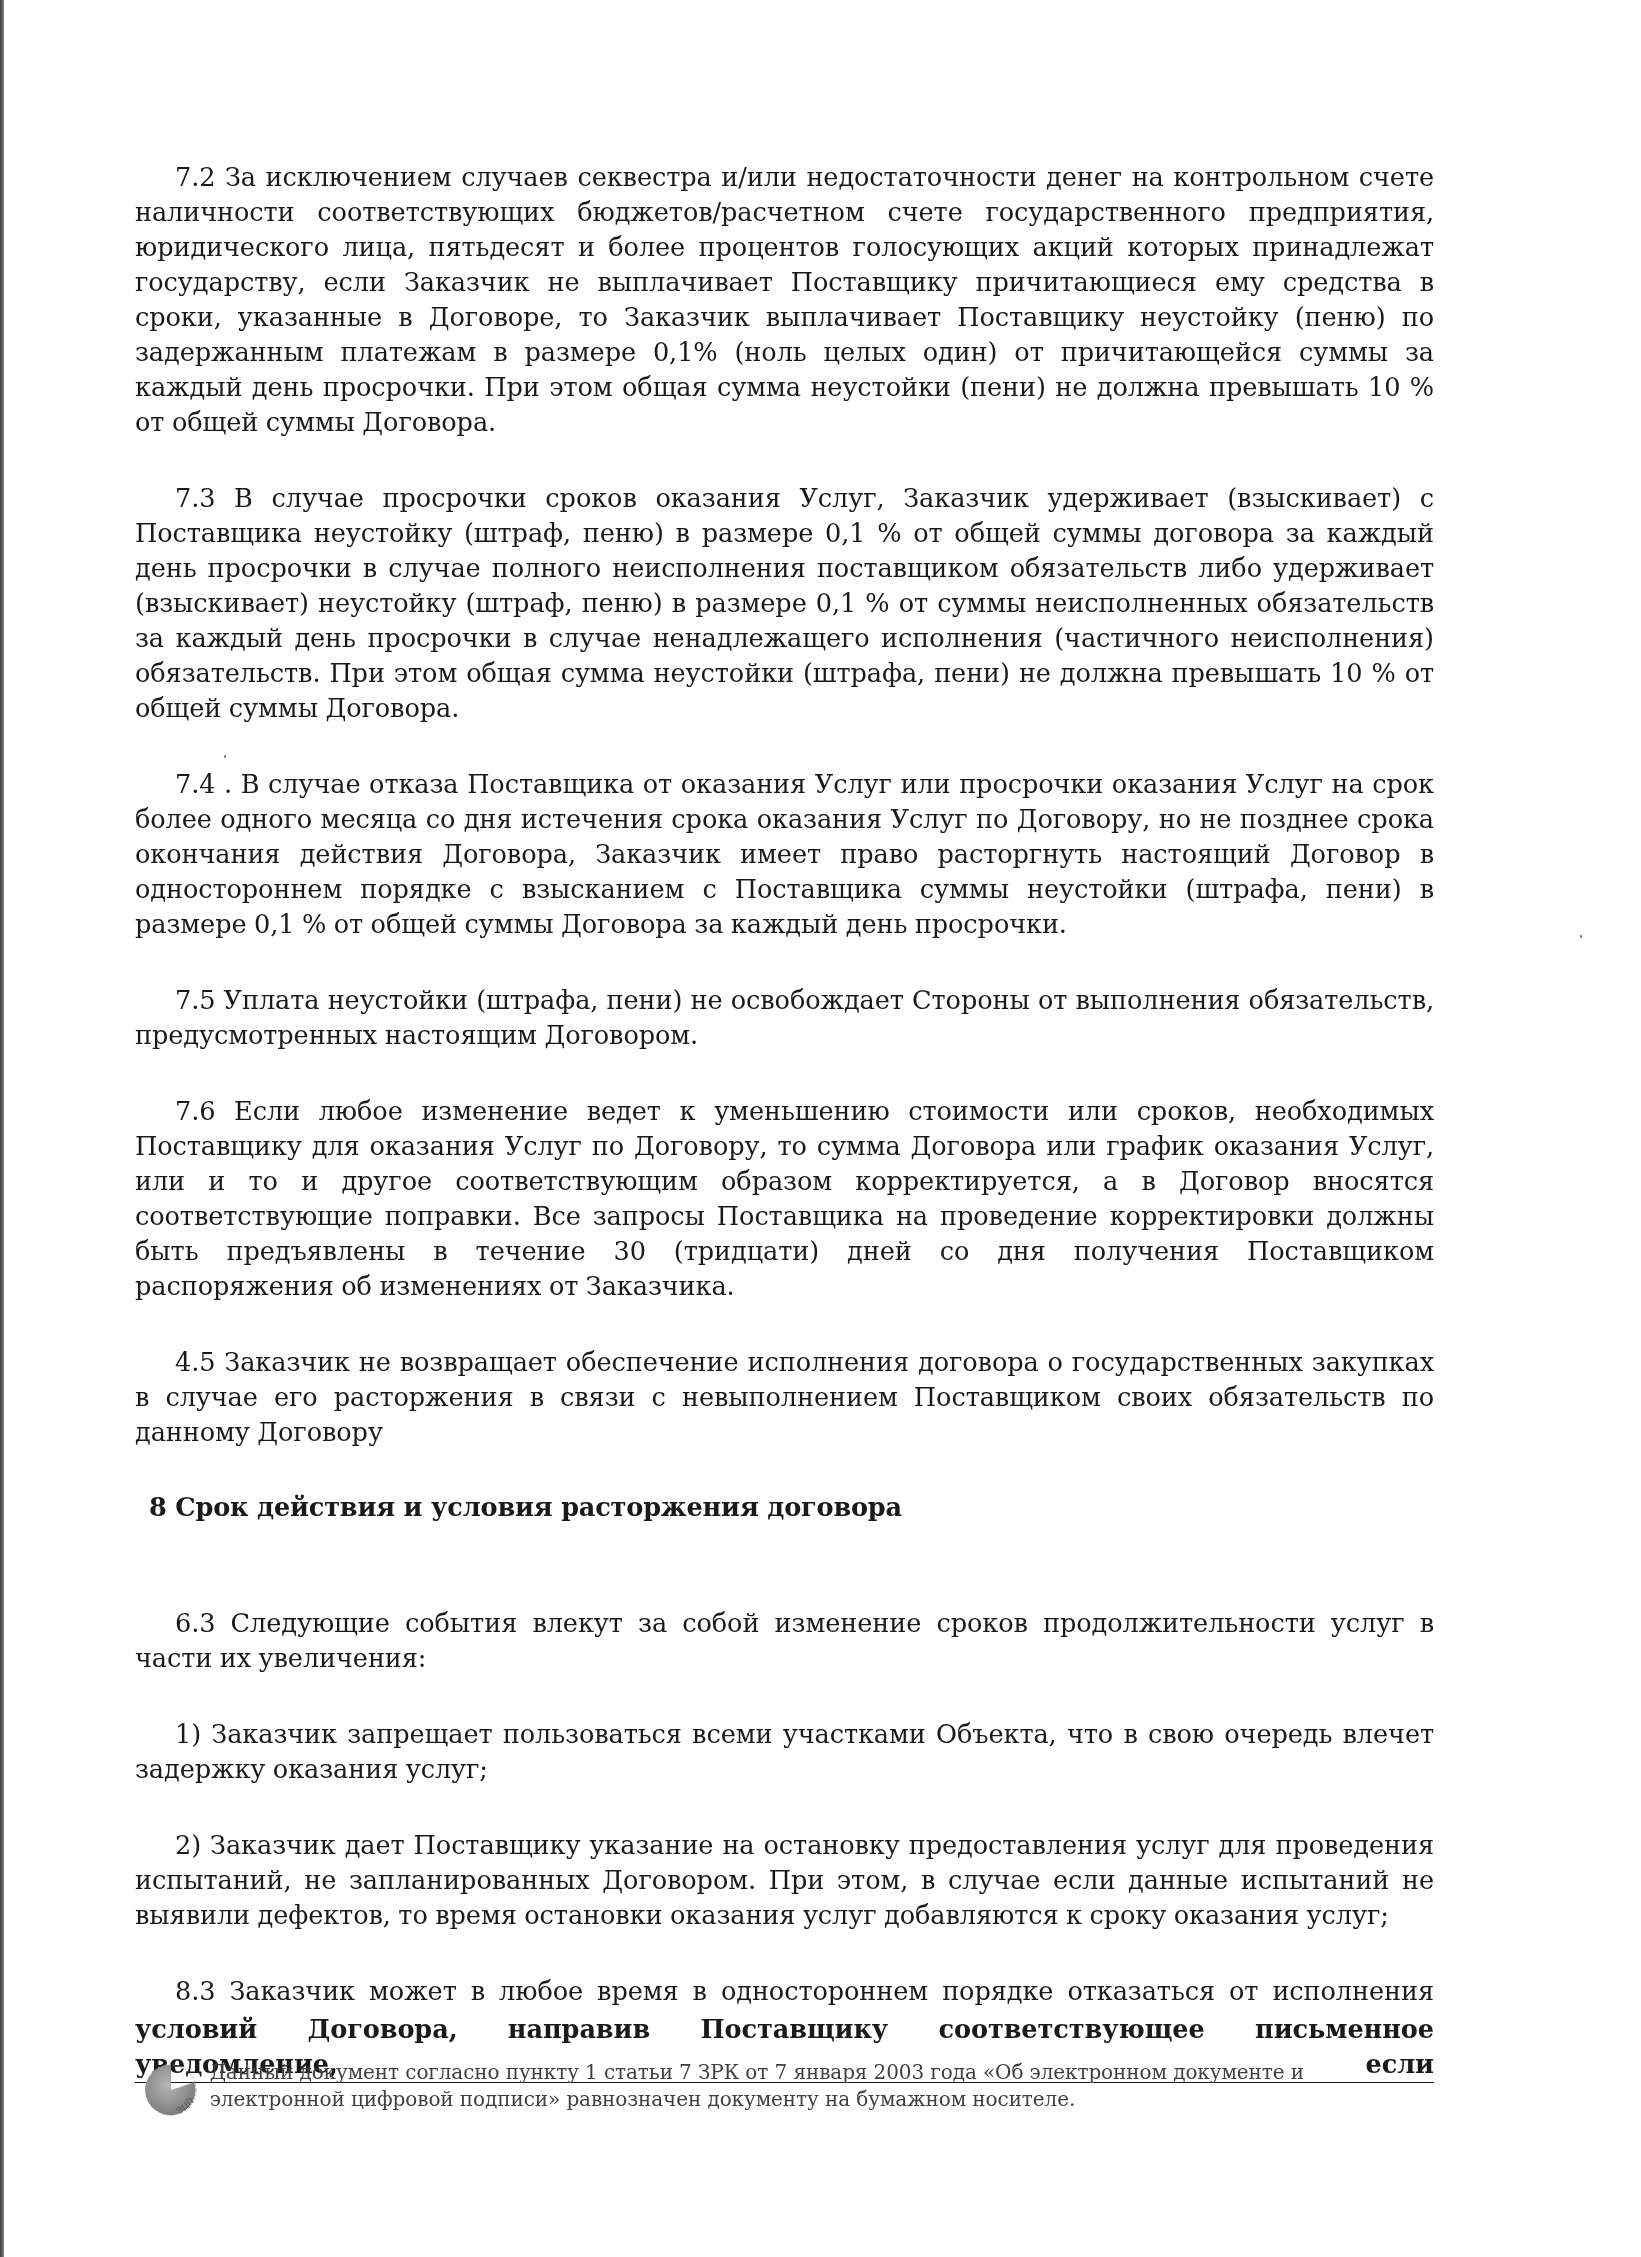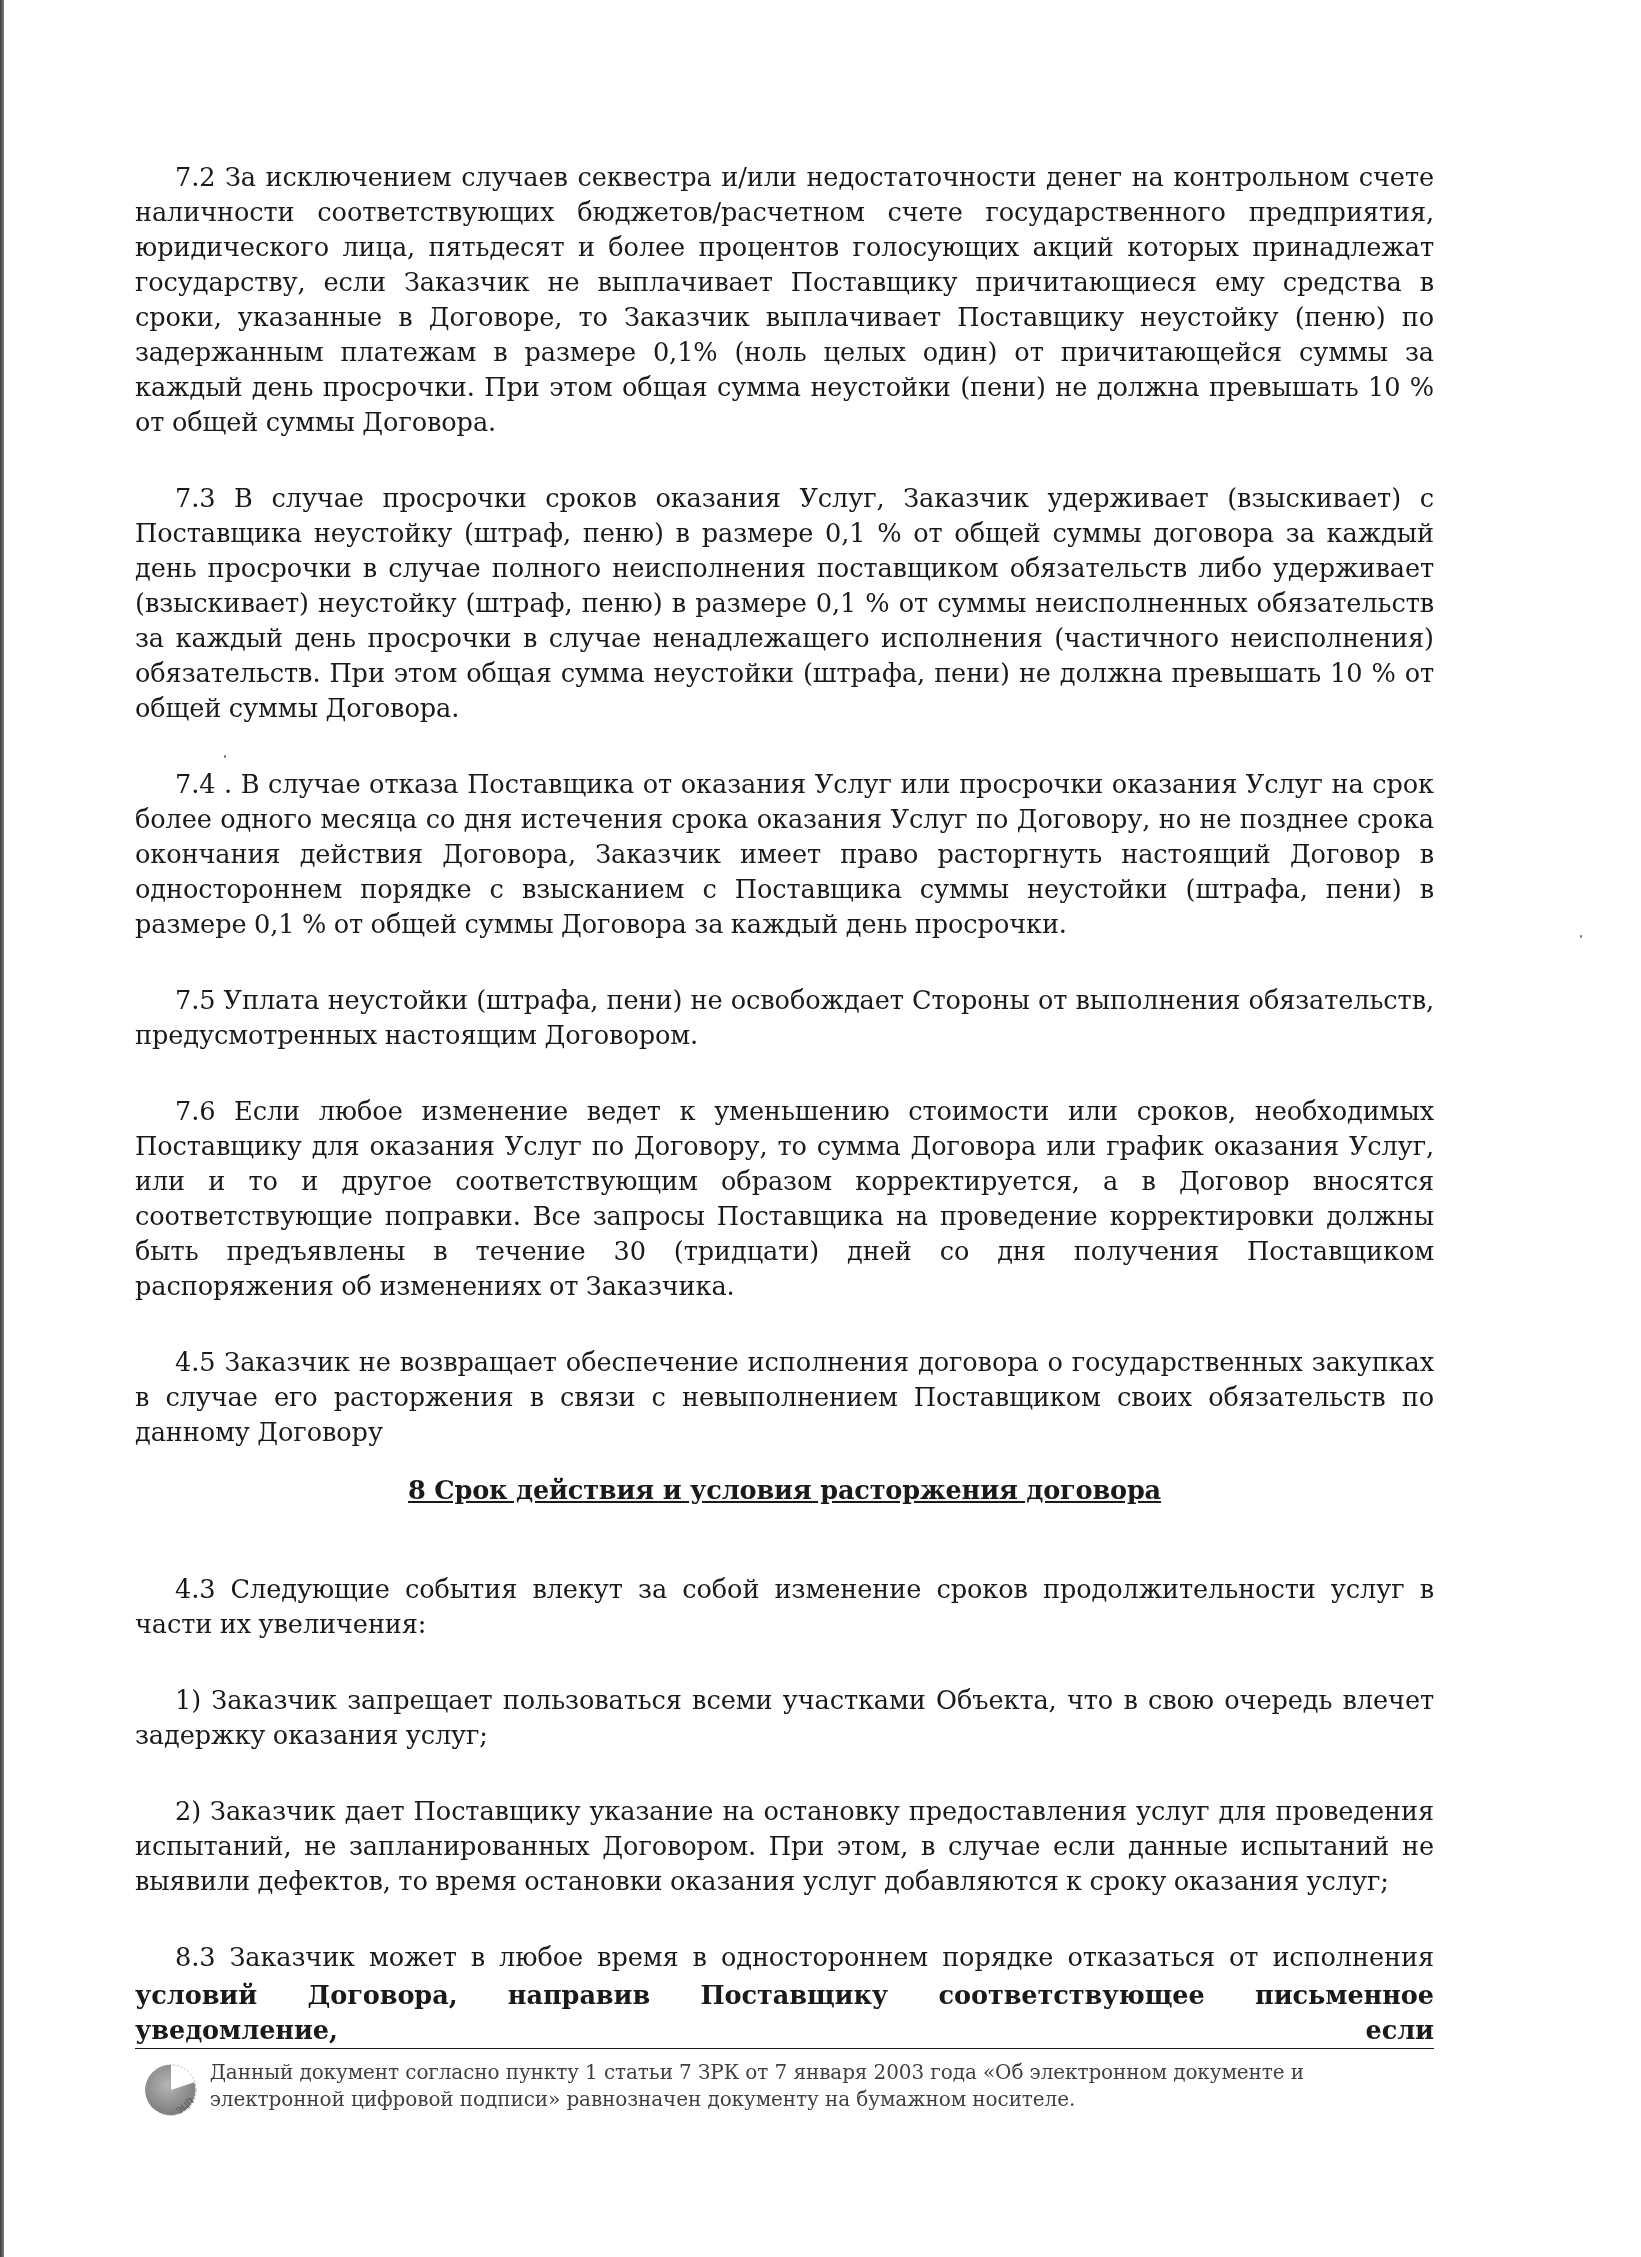--- a/index.html
+++ b/index.html
@@ -31,24 +31,22 @@
     letter-spacing: -0.1px;
     word-spacing: -0.5px;
   }
   .gap { height: 35px; }
   .gap-sm { height: 20px; }
   .gap-md { height: 26px; }
   .heading {
     font-size: 25.6px;
     line-height: 35px;
     font-weight: bold;
-    text-align: center;
-    margin: 0;
+    margin: 17px;
     letter-spacing: -0.2px;
-    text-decoration: underline;
   }
   .underlined {
     border-bottom: 1.9px solid #1a1a1a;
     display: block;
   }
   .footer {
     position: absolute;
     left: 142px;
     top: 2059px;
     width: 1294px;
@@ -85,21 +83,21 @@
   <div class="gap"></div>
   <p class="para">7.5 Уплата неустойки (штрафа, пени) не освобождает Стороны от выполнения обязательств, предусмотренных настоящим Договором.</p>
   <div class="gap"></div>
   <p class="para">7.6 Если любое изменение ведет к уменьшению стоимости или сроков, необходимых Поставщику для оказания Услуг по Договору, то сумма Договора или график оказания Услуг, или и то и другое соответствующим образом корректируется, а в Договор вносятся соответствующие поправки. Все запросы Поставщика на проведение корректировки должны быть предъявлены в течение 30 (тридцати) дней со дня получения Поставщиком распоряжения об изменениях от Заказчика.</p>
   <div class="gap"></div>
   <p class="para">4.5 Заказчик не возвращает обеспечение исполнения договора о государственных закупках в случае его расторжения в связи с невыполнением Поставщиком своих обязательств по данному Договору</p>
   <div class="gap-sm"></div>
   <h2 class="heading">8 Срок действия и условия расторжения договора</h2>
   <div class="gap-md"></div>
   <div class="gap"></div>
-  <p class="para">4.3 Следующие события влекут за собой изменение сроков продолжительности услуг в части их увеличения:</p>
+  <p class="para">6.3 Следующие события влекут за собой изменение сроков продолжительности услуг в части их увеличения:</p>
   <div class="gap"></div>
   <p class="para">1) Заказчик запрещает пользоваться всеми участками Объекта, что в свою очередь влечет задержку оказания услуг;</p>
   <div class="gap"></div>
   <p class="para">2) Заказчик дает Поставщику указание на остановку предоставления услуг для проведения испытаний, не запланированных Договором. При этом, в случае если данные испытаний не выявили дефектов, то время остановки оказания услуг добавляются к сроку оказания услуг;</p>
   <div class="gap"></div>
   <p class="para" style="text-align-last: justify;">8.3 Заказчик может в любое время в одностороннем порядке отказаться от исполнения</p>
   <p class="para underlined" style="text-indent:0; text-align-last: justify; font-weight: bold;">условий Договора, направив Поставщику соответствующее письменное уведомление, если</p>
 </div>
 
 <div class="footer">

